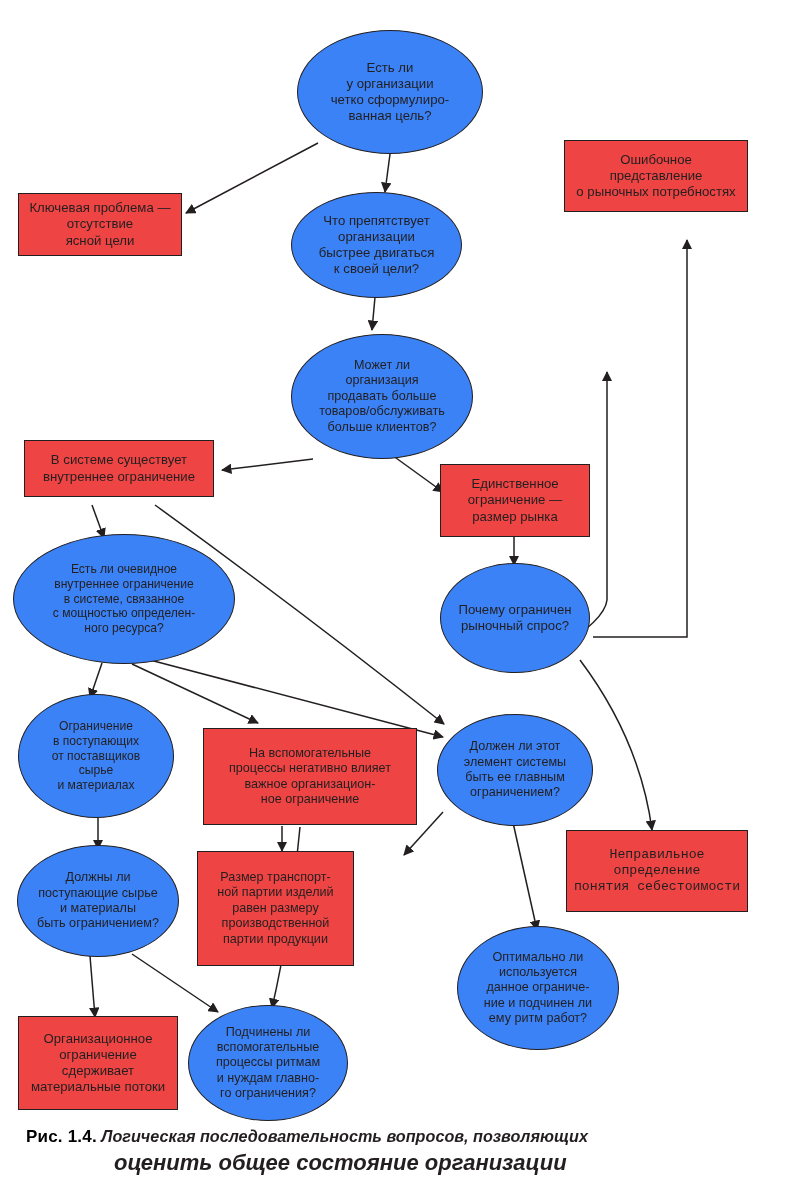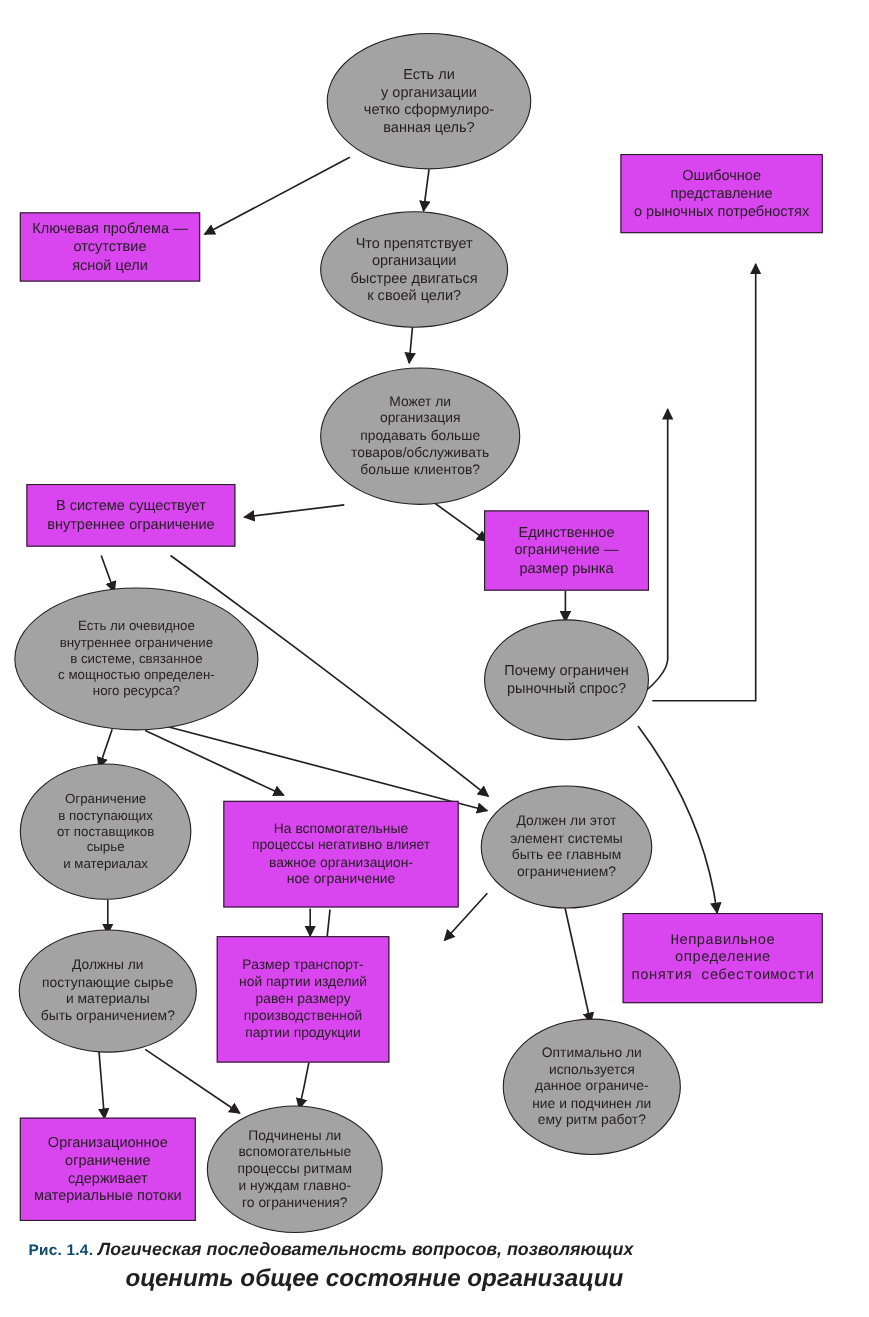--- a/index.html
+++ b/index.html
@@ -22,38 +22,38 @@
     line-height:1.22;
     color:#231f20;
     z-index:2;
     background:#ffffff;
   }
   .node .txt{
     display:block;width:100%;padding:0 4px;white-space:pre-line;
   }
   .rect{
     border:1.4px solid #231f20;
-    background:#d946ef;
+    background:#ef4444;
   }
   .ellipse{
     border:1.4px solid #231f20;
     border-radius:50%;
-    background:#a3a3a3;
+    background:#3b82f6;
   }
   .fs13{font-size:13.2px;}
   .fs125{font-size:12.6px;}
   .fs12{font-size:12.1px;}
   #caption{
     position:absolute;left:26px;top:1127px;width:740px;
     z-index:3;
   }
   #caption .cap-line{display:block;}
   #caption .cap-num{
-    font-weight:bold;font-size:14px;letter-spacing:.2px;
-    color:#0c4a6e;
+    font-weight:bold;font-size:17px;letter-spacing:.2px;
+    color:#000000;
   }
   #caption .cap-text{
     font-style:italic;font-weight:bold;font-size:16.2px;color:#231f20;
   }
   #caption .cap-line2{
     display:block;margin-left:88px;margin-top:3px;
     font-style:italic;font-weight:bold;font-size:22px;color:#231f20;
   }
 </style>
 </head>

